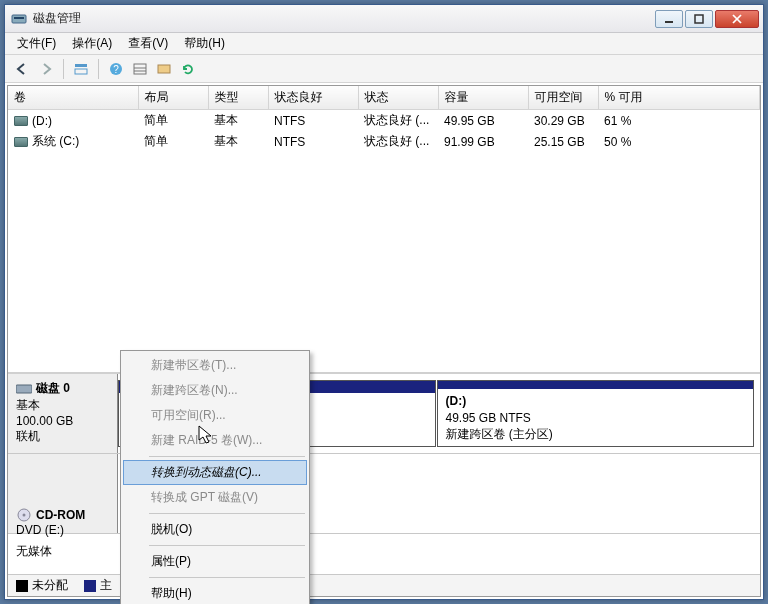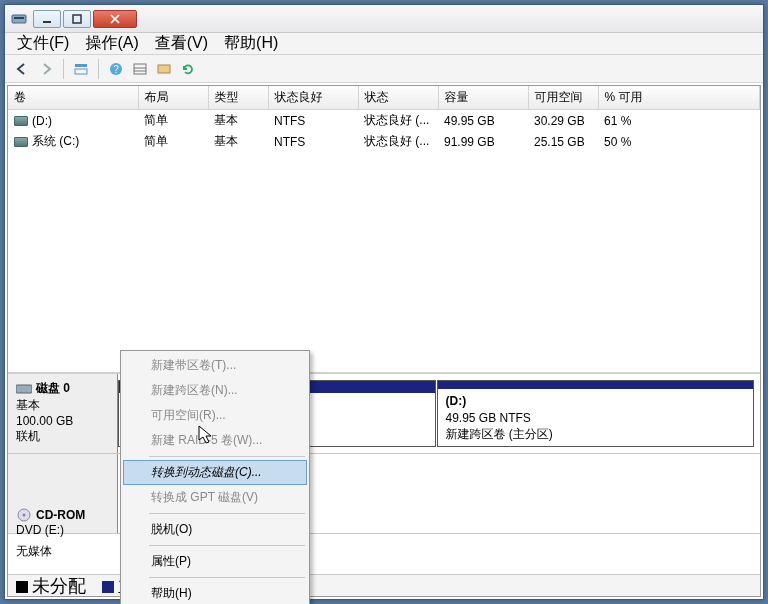--- a/index.html
+++ b/index.html
@@ -4,41 +4,41 @@
 <style>
   * { box-sizing: border-box; margin: 0; padding: 0; font-family: "Microsoft YaHei", "Segoe UI", Tahoma, sans-serif; user-select: none; }
   body { background: #5a7aa0; width: 768px; height: 604px; overflow: hidden; }
   .window { position: absolute; left: 4px; top: 4px; width: 760px; height: 596px; background: #fff; border: 1px solid #385a8a; box-shadow: 0 0 6px rgba(0,0,0,.3); display: flex; flex-direction: column; }
   .titlebar { height: 28px; background: linear-gradient(#f8f8f8,#e8e8ec); border-bottom: 1px solid #c8c8cc; display: flex; align-items: center; padding: 0 4px 0 6px; font-size: 12px; }
   .titlebar .icon { width: 16px; height: 16px; margin-right: 6px; }
   .titlebar .title { flex: 1; color: #222; }
   .winbtns { display: flex; gap: 2px; }
   .winbtn { width: 28px; height: 18px; border: 1px solid #7f9db9; border-radius: 2px; display: flex; align-items: center; justify-content: center; font-size: 10px; background: linear-gradient(#f0f6fb,#d8e6f2); cursor: default; }
   .winbtn.close { background: linear-gradient(#e97b6a,#c9432c); color: #fff; border-color: #a33; width: 44px; }
-  .menubar { height: 22px; background: #f4f4f4; border-bottom: 1px solid #d4d4d4; display: flex; align-items: center; font-size: 16px; padding-left: 4px; }
+  .menubar { height: 22px; background: #f4f4f4; border-bottom: 1px solid #d4d4d4; display: flex; align-items: center; font-size: 12px; padding-left: 4px; }
   .menuitem { padding: 2px 8px; cursor: default; }
   .toolbar { height: 28px; background: #f4f4f4; border-bottom: 1px solid #d4d4d4; display: flex; align-items: center; padding: 0 6px; gap: 2px; }
   .tbtn { width: 22px; height: 22px; display: flex; align-items: center; justify-content: center; border: 1px solid transparent; cursor: default; }
   .tsep { width: 1px; height: 20px; background: #c8c8c8; margin: 0 4px; }
   .content { flex: 1; display: flex; flex-direction: column; border: 1px solid #999; margin: 2px; min-height: 0; }
   .grid { flex: 1 1 230px; overflow: auto; border-bottom: 2px solid #d0d0d0; }
   table { width: 100%; border-collapse: collapse; font-size: 12px; }
   th { text-align: left; font-weight: normal; background: linear-gradient(#fdfdfd,#ececec); border-right: 1px solid #d4d4d4; border-bottom: 1px solid #d4d4d4; padding: 3px 6px; white-space: nowrap; }
   td { padding: 2px 6px; white-space: nowrap; }
   .volicon { display: inline-block; width: 14px; height: 10px; background: linear-gradient(#8aa,#577); border: 1px solid #466; border-radius: 1px; margin-right: 4px; vertical-align: middle; }
   .diskpane { flex: 0 0 200px; overflow: hidden; position: relative; display: flex; }
   .diskscroll { flex: 1; overflow-y: auto; }
   .diskrow { display: flex; border-bottom: 1px solid #c8c8c8; height: 80px; }
   .diskinfo { width: 110px; border-right: 1px solid #888; padding: 6px 8px; font-size: 12px; background: #eee; }
   .disktitle { font-weight: bold; text-align: right; }
   .partarea { flex: 1; display: flex; padding: 6px 6px 6px 0; gap: 1px; background: #fff; }
   .headerstrip { height: 12px; background: #1a237e; }
   .part { flex: 1; border: 1px solid #555; display: flex; flex-direction: column; }
   .partbody { flex: 1; padding: 4px 8px; font-size: 12px; line-height: 1.35; background: #fff; }
-  .legend { height: 22px; border-top: 1px solid #c8c8c8; background: #f4f4f4; display: flex; align-items: center; font-size: 18px; padding: 0 8px; gap: 16px; }
+  .legend { height: 22px; border-top: 1px solid #c8c8c8; background: #f4f4f4; display: flex; align-items: center; font-size: 12px; padding: 0 8px; gap: 16px; }
   .swatch { display:inline-block; width:12px; height:12px; margin-right:4px; vertical-align:middle; }
   .sw-una { background:#000; }
   .sw-pri { background:#1a237e; border:1px solid #1a237e; }
   
   .ctxmenu { position: absolute; left: 120px; top: 350px; width: 190px; background: #f4f4f4; border: 1px solid #979797; box-shadow: 3px 3px 4px rgba(0,0,0,.25); font-size: 12px; padding: 2px; z-index: 50; }
   .ctxitem { padding: 4px 18px 4px 28px; cursor: default; position: relative; }
   .ctxitem.disabled { color: #8a8a8a; }
   .ctxitem.highlight { background: #c8dcf0; border: 1px solid #6a9ed8; padding: 3px 17px 3px 27px; font-style: italic; }
   .ctxsep { height: 1px; background: #c8c8c8; margin: 3px 2px 3px 26px; }
   .cursor { position: absolute; left: 198px; top: 425px; z-index: 60; pointer-events: none; }
@@ -50,20 +50,21 @@
 
 <div class="window">
 
   <div class="titlebar">
     <span class="icon">
       <svg width="16" height="16">
           <rect x="1" y="4" width="14" height="8" rx="1" fill="#8ab" stroke="#468"></rect>
           <rect x="3" y="6" width="10" height="2" fill="#246"></rect>
         </svg>
     </span>
+    <span class="title">磁盘管理</span>
     <div class="winbtns">
       <div class="winbtn">
           <svg width="10" height="10">
             <line x1="1" y1="8" x2="9" y2="8" stroke="#333" stroke-width="2"></line>
           </svg>
         </div>
       <div class="winbtn">
           <svg width="10" height="10">
             <rect x="1" y="1" width="8" height="8" fill="none" stroke="#333" stroke-width="1.5"></rect>
           </svg>

